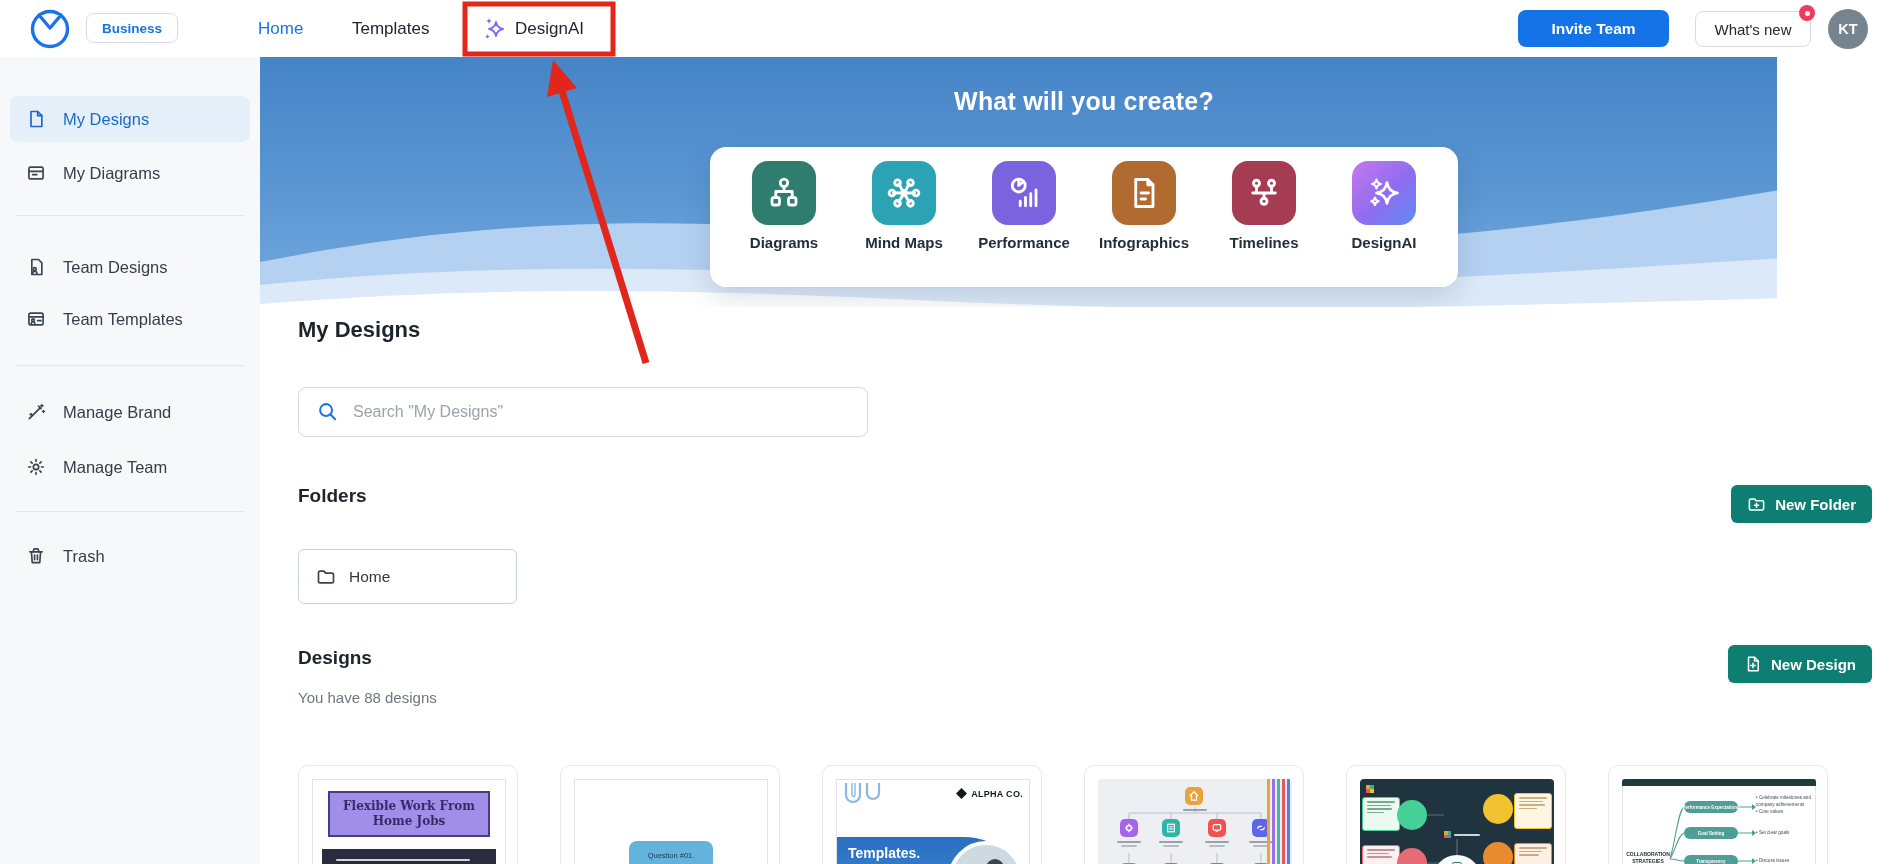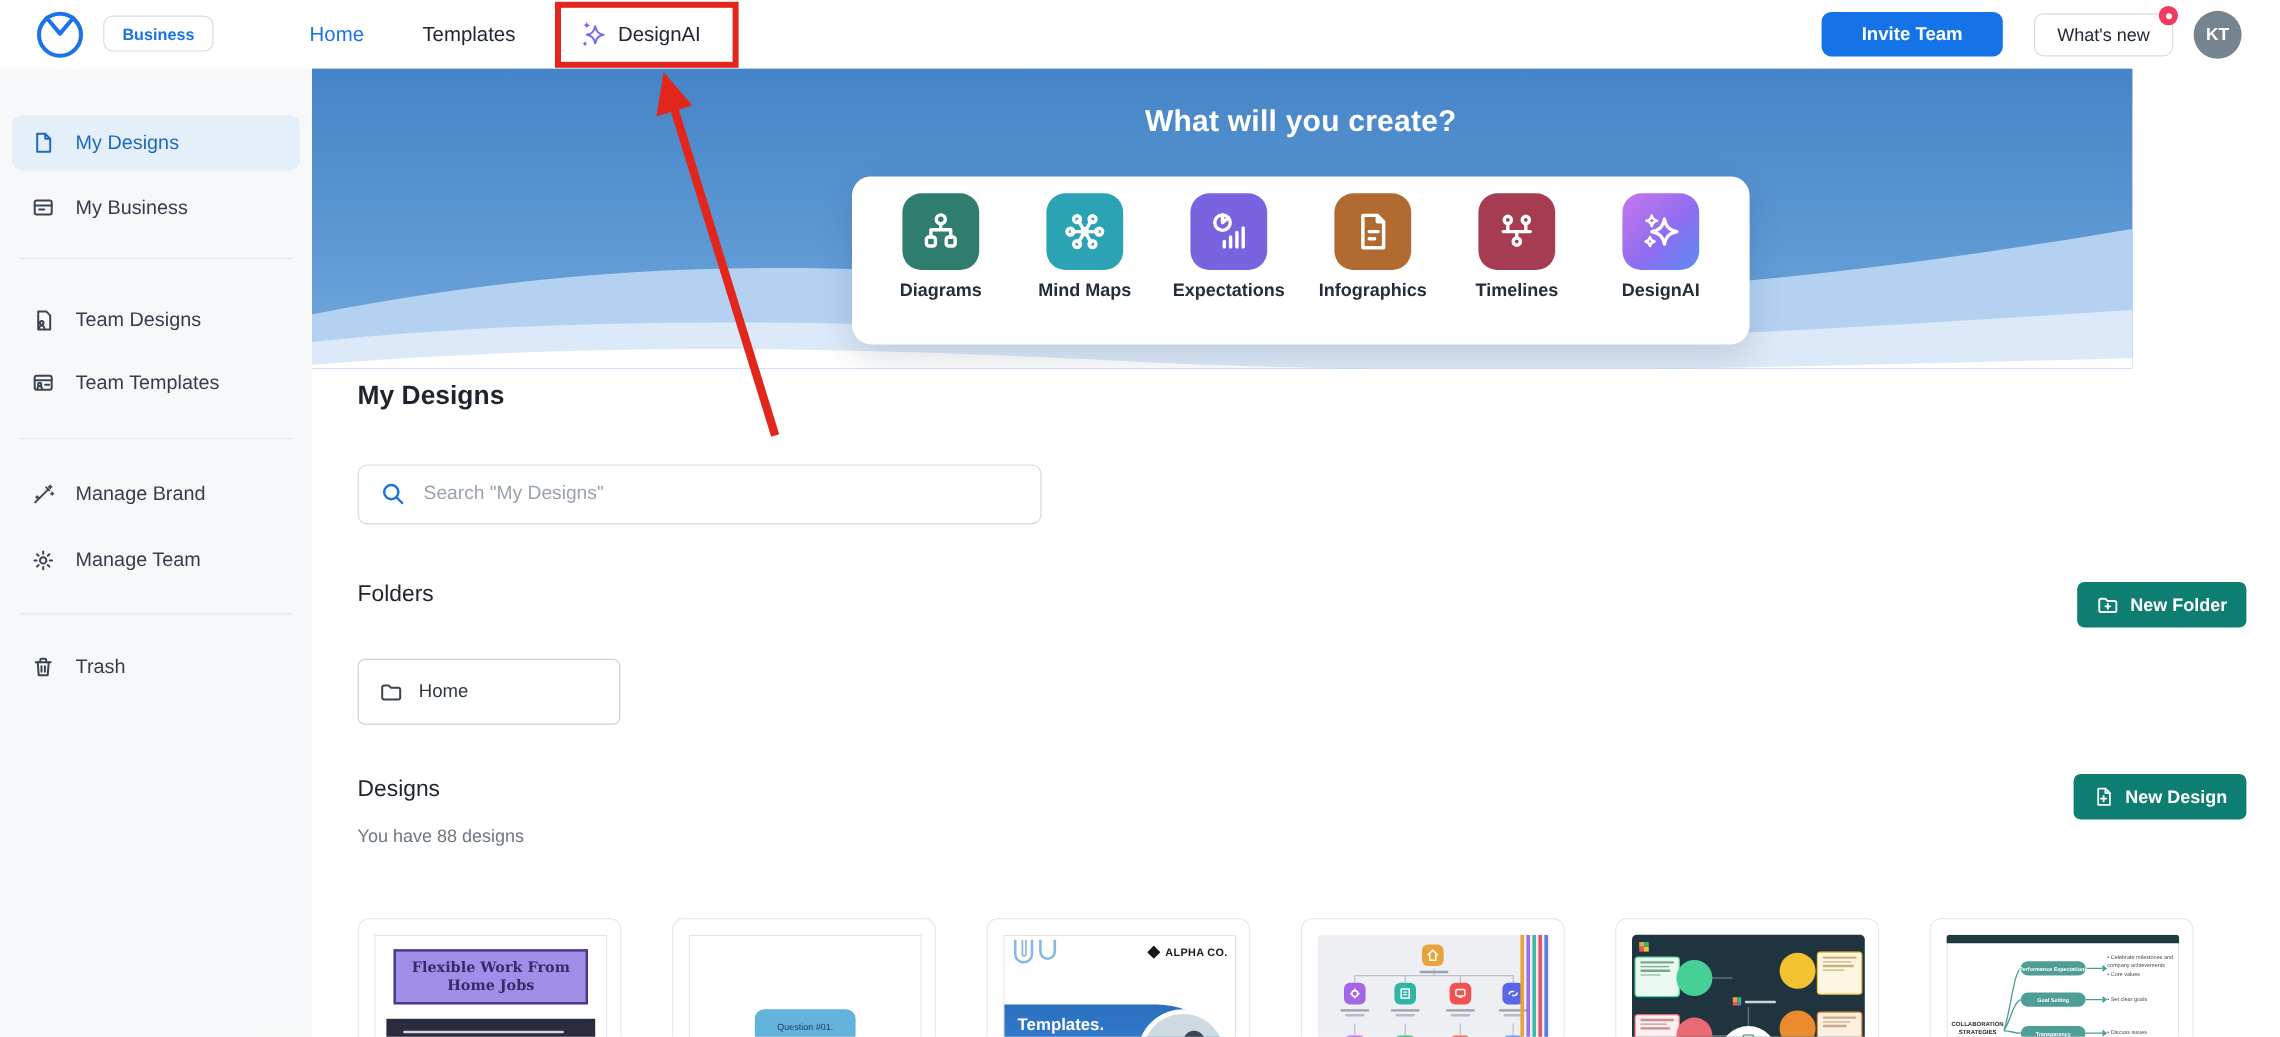--- a/index.html
+++ b/index.html
@@ -47,21 +47,21 @@
     gap:56px; padding-top:14px; }
   .cat-tile { width:64px; display:flex; flex-direction:column; align-items:center; cursor:pointer; }
   .cat-icon { width:64px; height:64px; border-radius:16px; display:flex; align-items:center; justify-content:center; }
   .cat-label { margin-top:9px; font-size:15px; font-weight:700; color:#232e3a; white-space:nowrap; }
   .c-diagrams { background:#2e7d6e; } .c-mindmaps { background:#2ba3b4; } .c-infographics { background:#7a63de; }
   .c-letterheads { background:#b16b31; } .c-timelines { background:#a53c52; }
   .c-designai { background:linear-gradient(135deg,#c678ec 0%,#8f6cf0 55%,#5a8df2 100%); }
 
   
   .h2 { position:absolute; left:38px; font-size:22px; font-weight:700; color:#1d242c; }
-  .h3 { position:absolute; left:38px; font-size:19px; font-weight:400; color:#1d242c; }
+  .h3 { position:absolute; left:38px; font-size:19px; font-weight:700; color:#1d242c; }
   .search-wrap { position:absolute; left:38px; top:330px; width:570px; height:50px; }
   .search-wrap input { width:100%; height:100%; border:1px solid #d5d9de; border-radius:8px; padding:0 16px 0 54px;
     font-size:16px; color:#333; font-family:inherit; outline:none; }
   .search-wrap input::placeholder { color:#9aa3ad; }
   .search-ic { position:absolute; left:18px; top:13px; }
   .teal-btn { position:absolute; right:28px; height:38px; padding:0 16px; background:#0e7e72; border:none; border-radius:6px;
     color:#fff; font-size:15px; font-weight:700; display:flex; align-items:center; gap:9px; cursor:pointer; font-family:inherit; }
   .folder-row { position:absolute; left:38px; top:492px; display:flex; gap:27px; }
   .folder-card { width:219px; height:55px; border:1.5px solid #cdd2d8; border-radius:6px; background:#fff;
     display:flex; align-items:center; gap:13px; padding-left:17px; font-size:15.5px; color:#2f3942; cursor:pointer; }
@@ -174,21 +174,21 @@
     <span>My Designs</span>
   </div>
   <div class="side-item" style="margin-top:8px">
     <span>
       <svg class="ic" width="20" height="20" viewBox="0 0 24 24" fill="none" stroke="#3a4552" stroke-width="2" stroke-linejoin="round" stroke-linecap="round">
         <rect x="3.5" y="5" width="17" height="14" rx="2"></rect>
           <path d="M3.5 10 h17"></path>
           <path d="M8 14 h5"></path>
       </svg>
       </span>
-    <span>My Business</span>
+    <span>My Diagrams</span>
   </div>
   <div class="side-div" style="margin-top:19px"></div>
 
   <div class="side-item" style="margin-top:28px">
     <span>
       <svg class="ic" width="20" height="20" viewBox="0 0 24 24" fill="none" stroke="#3a4552" stroke-width="2" stroke-linejoin="round" stroke-linecap="round">
         <path d="M7 3 h8 l4 4 v14 H7 Z"></path>
           <circle cx="10.5" cy="14.5" r="1.8"></circle>
           <path d="M7.8 20 c.4-2 1.5-3 2.7-3 s2.3 1 2.7 3"></path>
       </svg>
@@ -283,21 +283,21 @@
         <div class="cat-label">Mind Maps</div>
       </div>
       <div class="cat-tile">
         <div class="cat-icon c-infographics">
           <svg class="ic" width="36" height="36" viewBox="0 0 24 24" fill="none" stroke="#fff" stroke-width="1.9" stroke-linecap="round">
             <circle cx="8.5" cy="7" r="4.3"></circle>
               <path d="M8.5 7 V2.7 M8.5 7 L11.8 4.3"></path>
             <path d="M9.5 20.5 v-3 M13 20.5 v-5.5 M16.5 20.5 v-8 M20 20.5 v-10.5"></path>
           </svg>
         </div>
-        <div class="cat-label">Expectations</div>
+        <div class="cat-label">Performance</div>
       </div>
       <div class="cat-tile">
         <div class="cat-icon c-letterheads">
           <svg class="ic" width="36" height="36" viewBox="0 0 24 24" fill="none" stroke="#fff" stroke-width="1.9" stroke-linejoin="round" stroke-linecap="round">
             <path d="M6.5 3 h8 l3.5 3.5 V21 H6.5 Z"></path>
               <path d="M14.5 3 v3.5 H18"></path>
               <path d="M10 12 h5 M10 16 h3"></path>
           </svg>
         </div>
         <div class="cat-label">Infographics</div>

